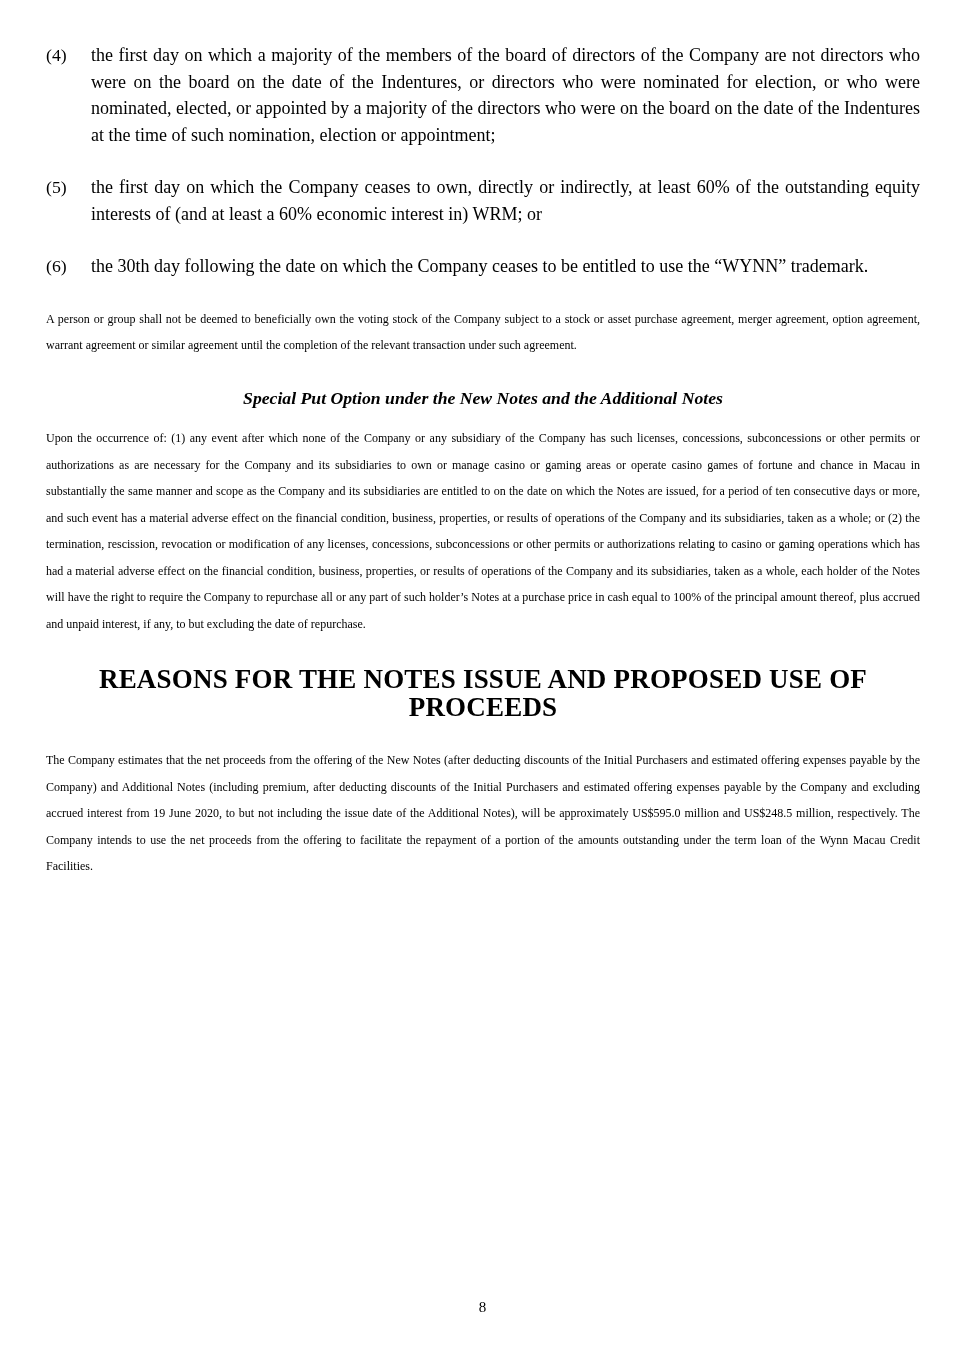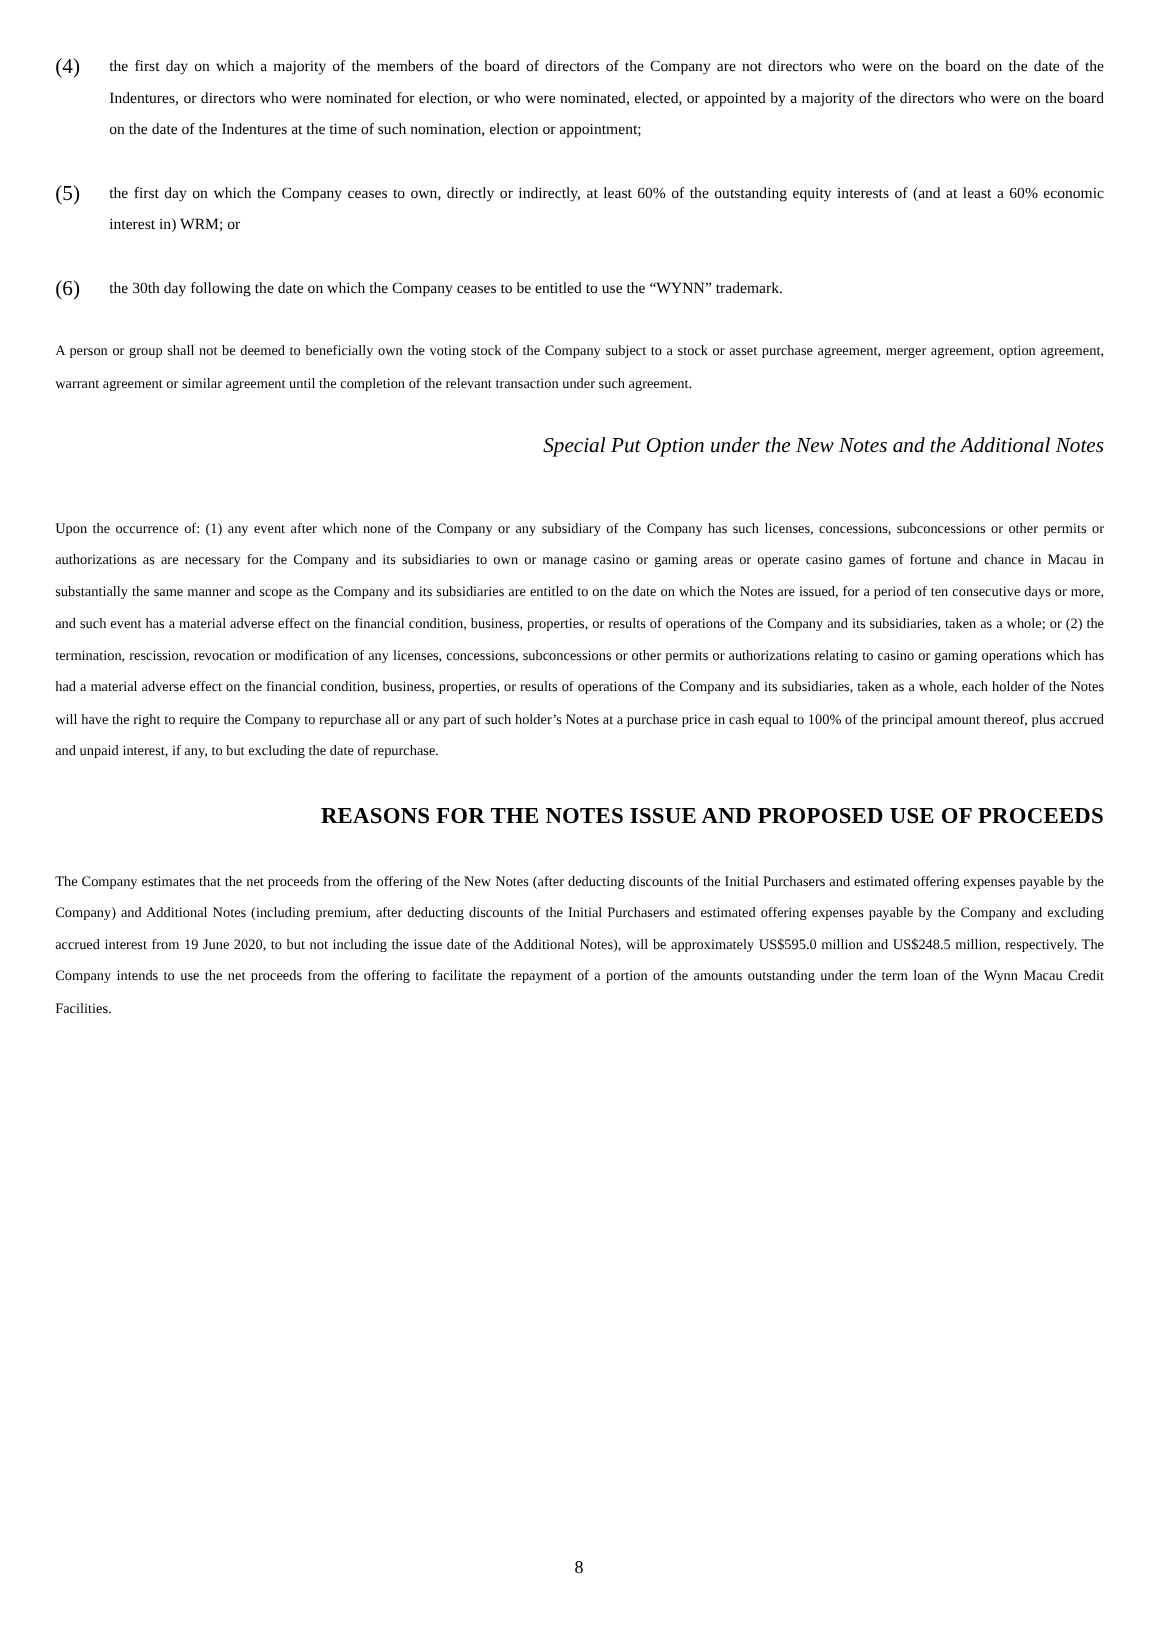--- a/index.html
+++ b/index.html
@@ -28,43 +28,43 @@
   }
   .list-marker {
     flex: 0 0 45px;
     width: 45px;
     font-size: 17.7px;
     line-height: 26.5px;
   }
   .list-body {
     flex: 1 1 auto;
     text-align: justify;
-    font-size: 13px;
+    font-size: 18px;
     line-height: 26.5px;
   }
   .body-para {
     text-align: justify;
     font-size: 12px;
     line-height: 26.5px;
     margin-bottom: 26px;
   }
   .sub-heading {
     font-size: 17.7px;
     line-height: 26.5px;
-    font-weight: normal;
+    font-weight: bold;
     font-style: italic;
-    margin: 26px 0 42px 0;
-    text-align: right;
+    margin: 26px 0 14px 0;
+    text-align: center;
   }
   .main-heading {
-    font-size: 19px;
+    font-size: 27px;
     line-height: 28px;
     font-weight: bold;
     margin: 28px 0 26px 0;
-    text-align: right;
+    text-align: center;
     letter-spacing: 0.2px;
   }
   .page-number {
     position: absolute;
     left: 0;
     right: 0;
     top: 1298px;
     text-align: center;
     font-size: 15px;
     line-height: 18px;

